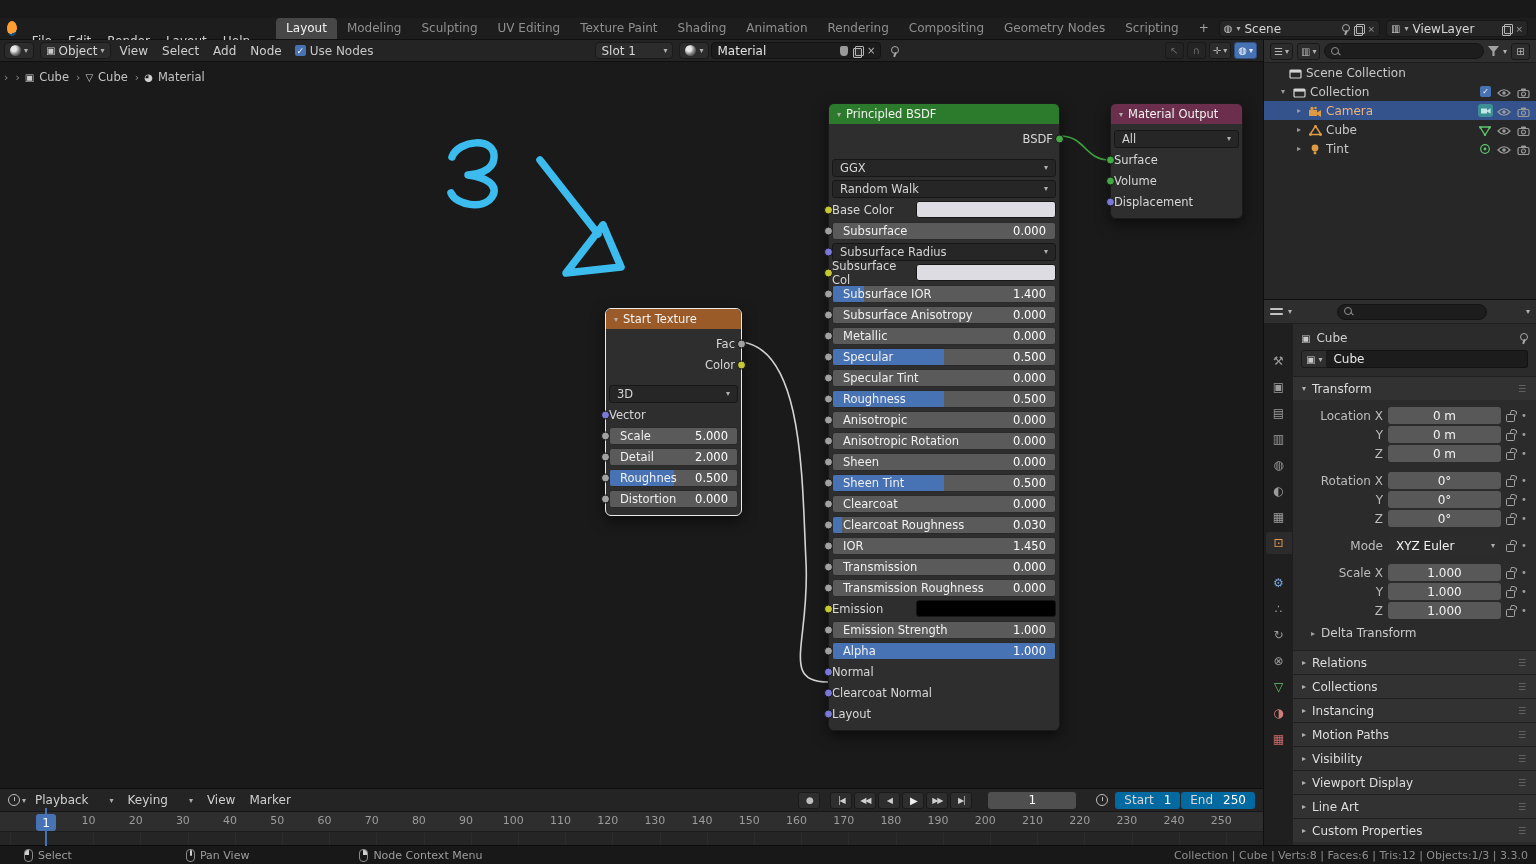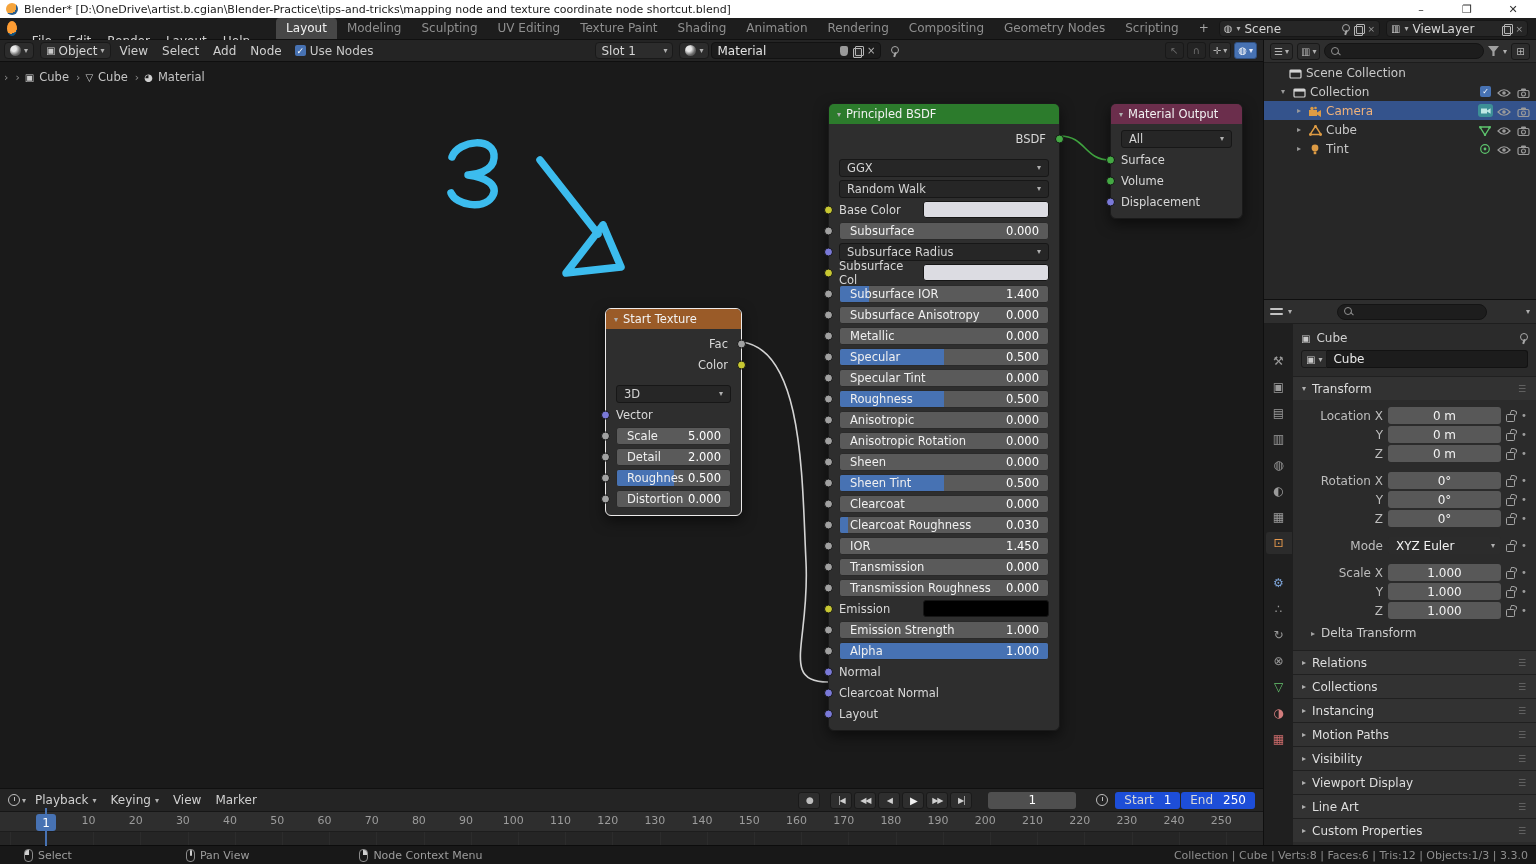--- a/index.html
+++ b/index.html
@@ -72,21 +72,21 @@
   
   .node{position:absolute;background:#2f2f2fF2;border:1px solid #1a1a1a;border-radius:6px;
         box-shadow:0 5px 14px rgba(0,0,0,.55);font-size:11.5px;color:#d8d8d8;}
   .node.selected{border:1.5px solid #eceaea;}
   .nhd{height:20px;border-radius:5px 5px 0 0;display:flex;align-items:center;gap:5px;
        padding:0 8px;color:#f2f2f2;}
   .node.noise  .nhd{background:var(--noise-header);}
   .node.bsdf   .nhd{background:var(--bsdf-header);}
   .node.outp   .nhd{background:var(--output-header);}
   .nbody{padding:4px 0 6px;}
-  .nrow{position:relative;height:21px;display:flex;align-items:center;padding:0 10px;}
+  .nrow{position:relative;height:21px;display:flex;align-items:center;padding:0 3px;}
   .nrow.gap{height:8px;}
   .nrow > *{display:none;}
   .sock{position:absolute;top:50%;width:9px;height:9px;border-radius:50%;
         border:1px solid #151515;background:var(--sock,#a1a1a1);transform:translateY(-50%);}
   .sock.inl{left:-5px;} .sock.outr{right:-5px;}
   .nrow.slider .sock.inl, .nrow.plain .sock.inl, .nrow.color .sock.inl,
   .nrow.select:not(.nosock) .sock.inl{display:block;}
   .nrow.output .sock.outr{display:block;}
   .nrow.output .outlbl{display:block;flex:1;text-align:right;padding-right:3px;}
   .nrow.plain .plainlbl{display:block;}
@@ -179,32 +179,32 @@
         border-bottom:0;border-radius:3px 3px 0 0;transform:rotate(14deg);}
   .dot{color:#9d9d9d;font-size:10px;width:8px;text-align:center;}
   .subpanel{display:flex;align-items:center;gap:6px;color:#cccccc;padding:6px 0 0 10px;}
   .subpanel .disc{font-size:8px;color:#a5a5a5;}
 
   
   #timeline{position:absolute;left:0;top:788px;width:1263px;height:57px;background:#242424;border-top:1px solid #101010;}
   #tlhdr{height:23px;display:flex;align-items:center;gap:2px;border-bottom:1px solid #161616;}
   .clockic{position:relative;width:12px;height:12px;border:1.4px solid #bdbdbd;border-radius:50%;margin-left:8px;}
   .clockic::before{content:"";position:absolute;left:4.5px;top:2px;width:1.4px;height:4px;background:#bdbdbd;}
-  .tmenu{display:flex;align-items:center;gap:4px;padding:0 7px;color:#d0d0d0;}
+  .tmenu{display:flex;align-items:center;gap:21px;padding:0 7px;color:#d0d0d0;}
   .tmenu .chev{display:none;}
   .tmenu.haschev .chev{display:inline;}
   .pbgroup{display:flex;align-items:center;gap:2px;margin-left:auto;}
   .pbtn{min-width:22px;height:17px;background:#2e2e2e;border:1px solid #1a1a1a;border-radius:3px;
         display:flex;align-items:center;justify-content:center;color:#cfcfcf;font-size:8px;letter-spacing:-1px;padding:0 3px;}
   .pbtn.rec{border-radius:3px;color:#bdbdbd;font-size:9px;margin-right:8px;}
   .pbtn.play{font-size:10px;color:#efefef;}
   .framebox{width:88px;height:17px;background:#4f4f4f;border-radius:3px;display:flex;align-items:center;
         justify-content:center;color:#fff;margin-left:14px;}
   .rangegrp{display:flex;align-items:center;gap:1px;margin:0 8px 0 10px;}
-  .rangebox{height:17px;background:#1d4ed8;border-radius:3px;display:flex;align-items:center;gap:10px;
+  .rangebox{height:17px;background:#0369a1;border-radius:3px;display:flex;align-items:center;gap:10px;
         padding:0 9px;color:#d8d8d8;}
   .rangebox b{font-weight:normal;color:#fff;}
   #ruler{position:absolute;left:0;top:23px;right:0;height:20px;background:#2e2e2e;border-bottom:1px solid #1d1d1d;}
   .rl{position:absolute;top:2px;transform:translateX(-50%);color:#9c9c9c;font-size:11px;}
   #tracks{position:absolute;left:0;top:43px;right:0;bottom:0;background:#252525;
           background-image:repeating-linear-gradient(90deg,#2c2c2c 0 1px,transparent 1px 47.2px);
           background-position:46px 0;}
   #playhead{position:absolute;left:46px;top:2px;transform:translateX(-50%);width:20px;height:17px;background:var(--accent);
           border-radius:3px;color:#fff;display:flex;align-items:center;justify-content:center;z-index:3;}
   #phline{position:absolute;left:45px;top:19px;width:2px;height:38px;background:var(--accent);z-index:2;}
@@ -219,29 +219,20 @@
   .mb-left .mouse::before{left:0;top:0;width:4px;height:5px;border-radius:3px 0 0 0;}
   .mb-mid .mouse::before{left:3px;top:0;width:2.5px;height:6px;border-radius:2px;}
   .mb-right .mouse::before{right:0;top:0;width:4px;height:5px;border-radius:0 3px 0 0;}
   #stats{margin-left:auto;margin-right:8px;color:#8e8e8e;}
 </style>
 </head>
 <body>
 
 <div id="app">
 
-  <div id="titlebar">
-    <span class="blogo"></span>
-    <span>Blender* [D:\OneDrive\artist.b.cgian\Blender-Practice\tips-and-tricks\mapping node and texture coordinate node shortcut.blend]</span>
-    <div class="winbtns">
-      <span class="winbtn">–</span>
-      <span class="winbtn">❐</span>
-      <span class="winbtn">✕</span>
-    </div>
-  </div>
 
   <div id="topbar">
     <span class="bicon"></span>
     <div style="display:flex">
 
     <span class="menuitem"><span>File</span></span>
         <span class="menuitem"><span>Edit</span></span>
         <span class="menuitem"><span>Render</span></span>
         <span class="menuitem"><span>Layout</span></span>
         <span class="menuitem"><span>Help</span></span>

